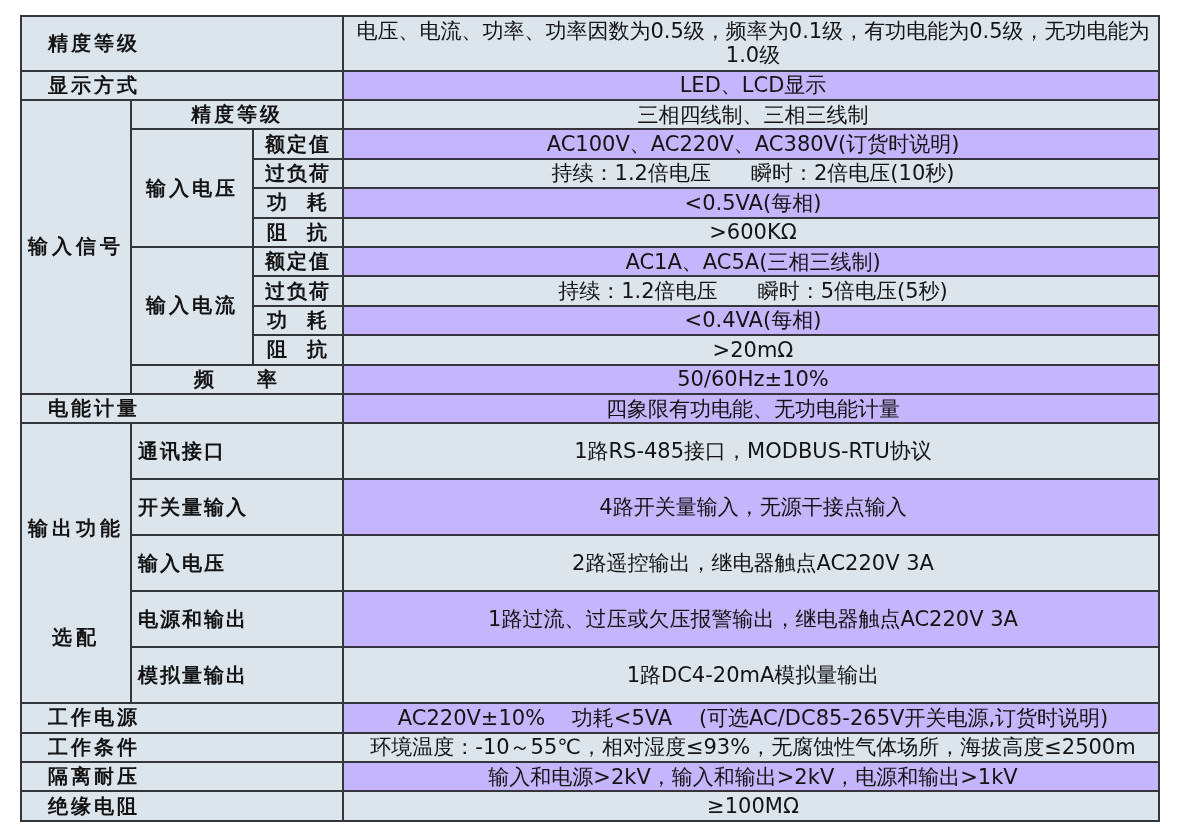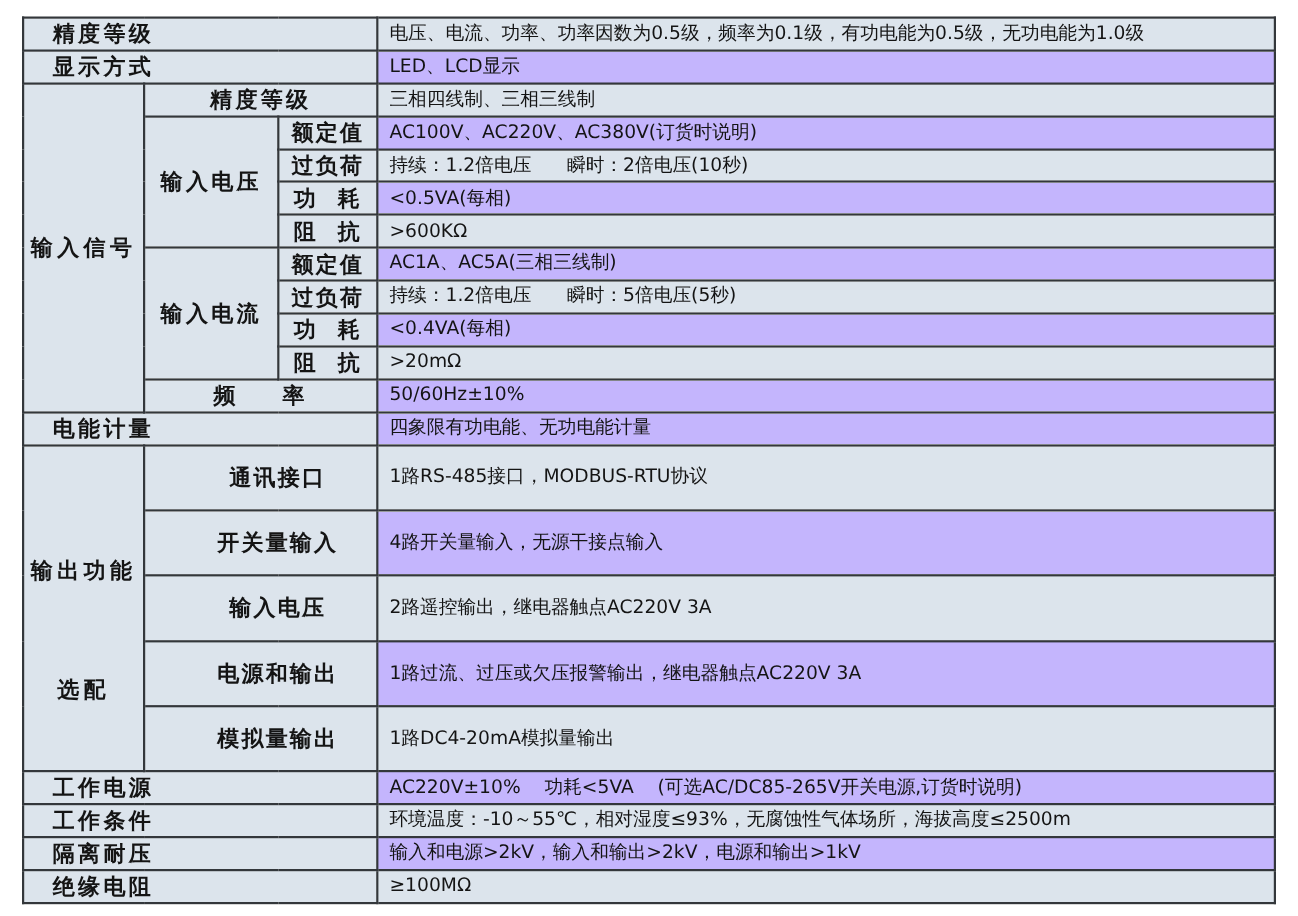--- a/index.html
+++ b/index.html
@@ -39,27 +39,27 @@
   
   .lv1 { text-align: left; padding-left: 26px; letter-spacing: 3px; }
   
   .grp { text-align: center; letter-spacing: 4px; }
   .grp .grp-line { display: block; text-align: center; margin-top: 40px; }
   
   .lv2 { text-align: center; letter-spacing: 3px; }
   
   .lv2w { text-align: center; letter-spacing: 3px; }
   
-  .lv2l { text-align: center; padding-left: 32px; letter-spacing: 2px; }
+  .lv2l { text-align: left; padding-left: 6px; letter-spacing: 2px; }
   
   .lv3 { text-align: center; letter-spacing: 2px; }
   .val {
-    font-size: 17px;
+    font-size: 21px;
     font-weight: normal;
-    text-align: left;
+    text-align: center;
     padding-left: 10px;
     padding-right: 6px;
   }
 </style>
 </head>
 <body>
 
 <div class="table-wrap">
   <table class="spec">
     <colgroup>

